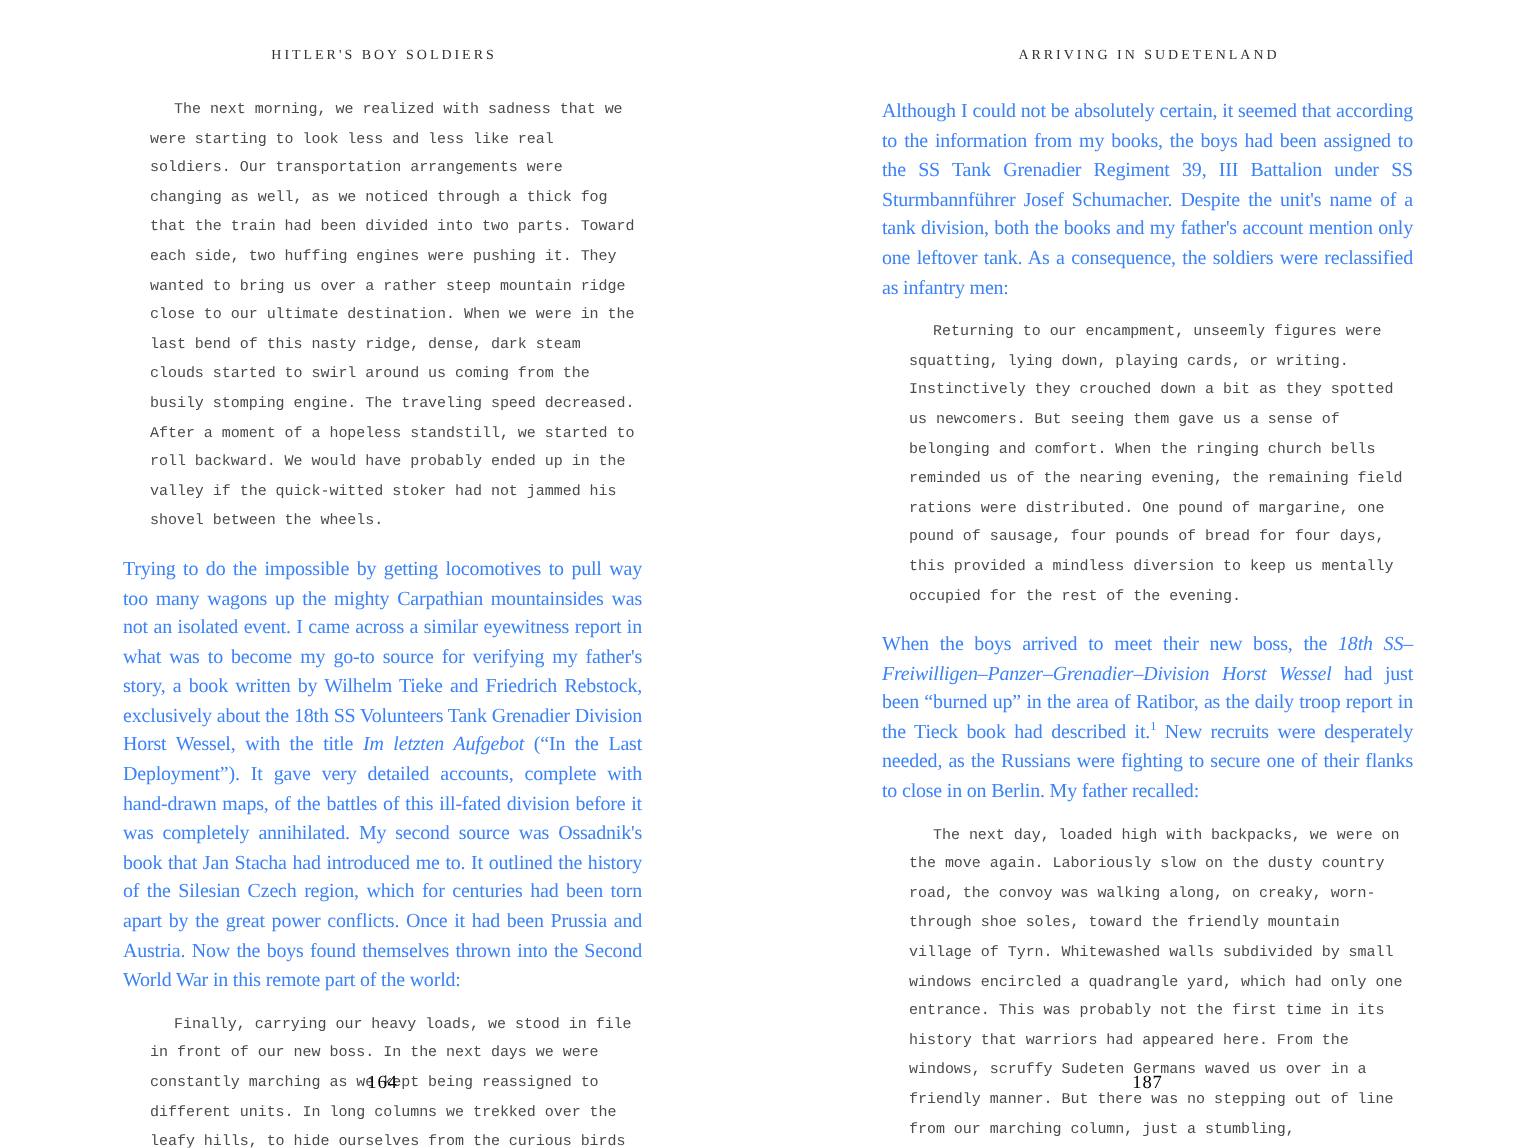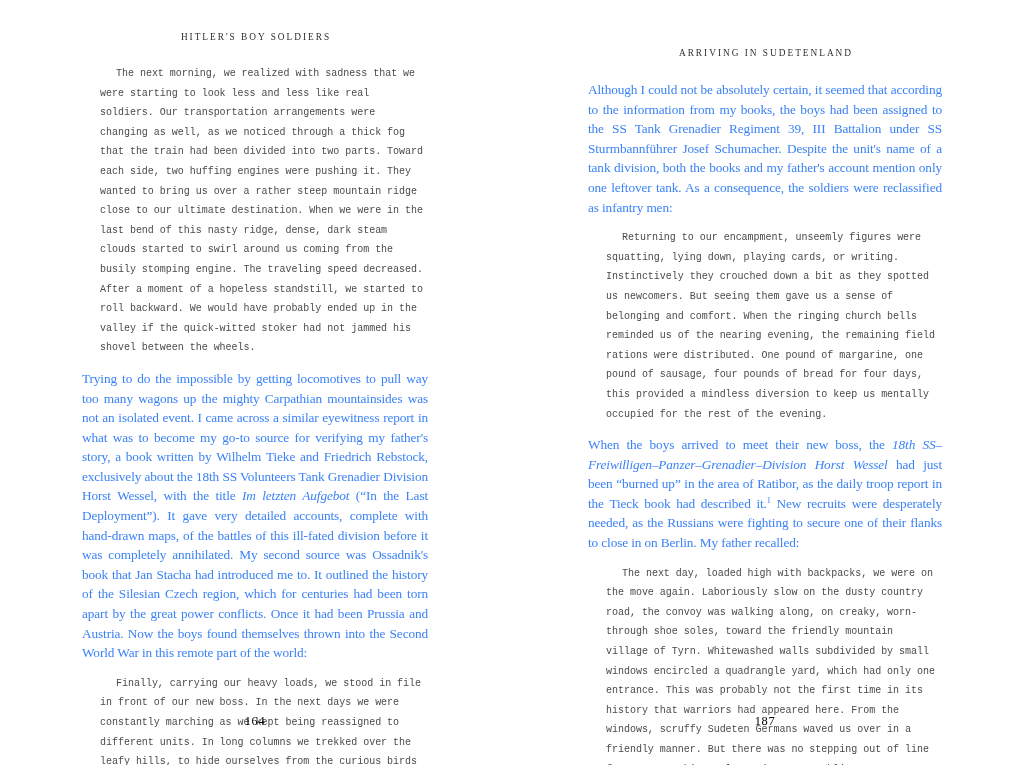--- a/index.html
+++ b/index.html
@@ -25,21 +25,21 @@
   }
 
   .page {
     position: relative;
     width: 510px;
     height: 765px;
     box-sizing: border-box;
   }
 
   .page-left  { padding: 0 82px 0 82px; }
-  .page-right { padding: 16px 78px 0 78px; }
+  .page-right { padding: 0 78px 0 78px; }
 
   
   .running-head {
     margin: 0;
     padding-top: 32px;
     text-align: center;
     font-family: "Liberation Serif", serif;
     font-size: 9.3px;
     letter-spacing: 2.0px;
     text-indent: 2.0px;

